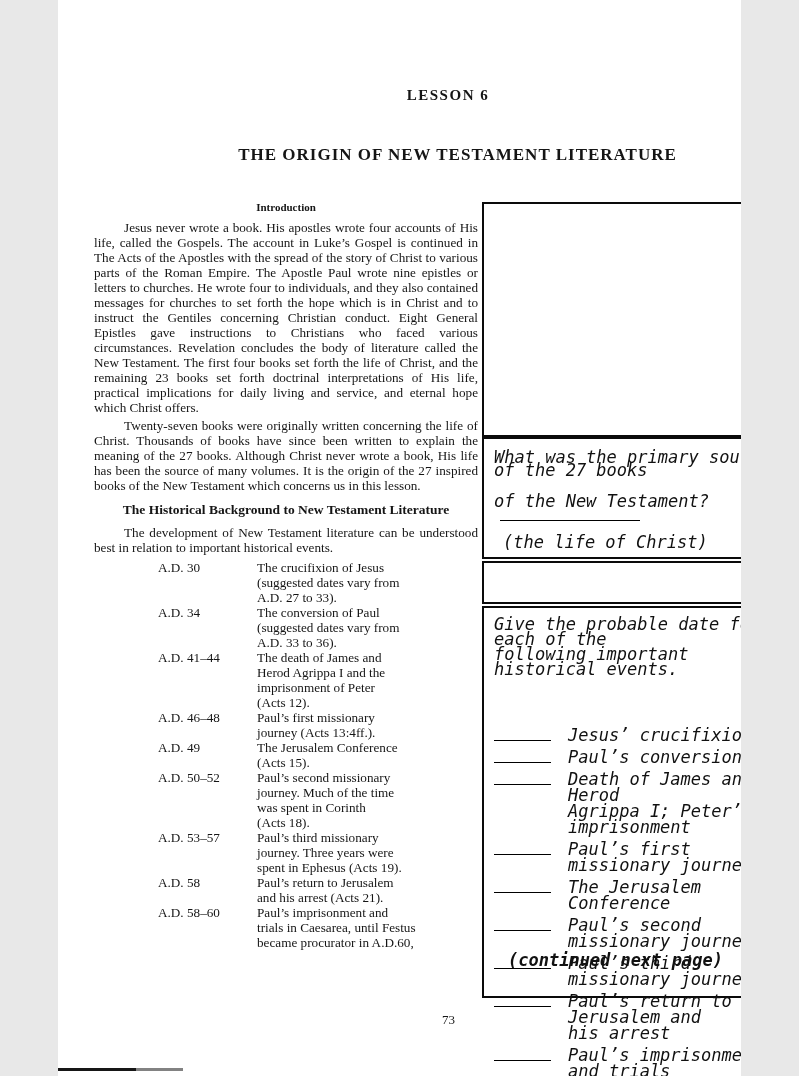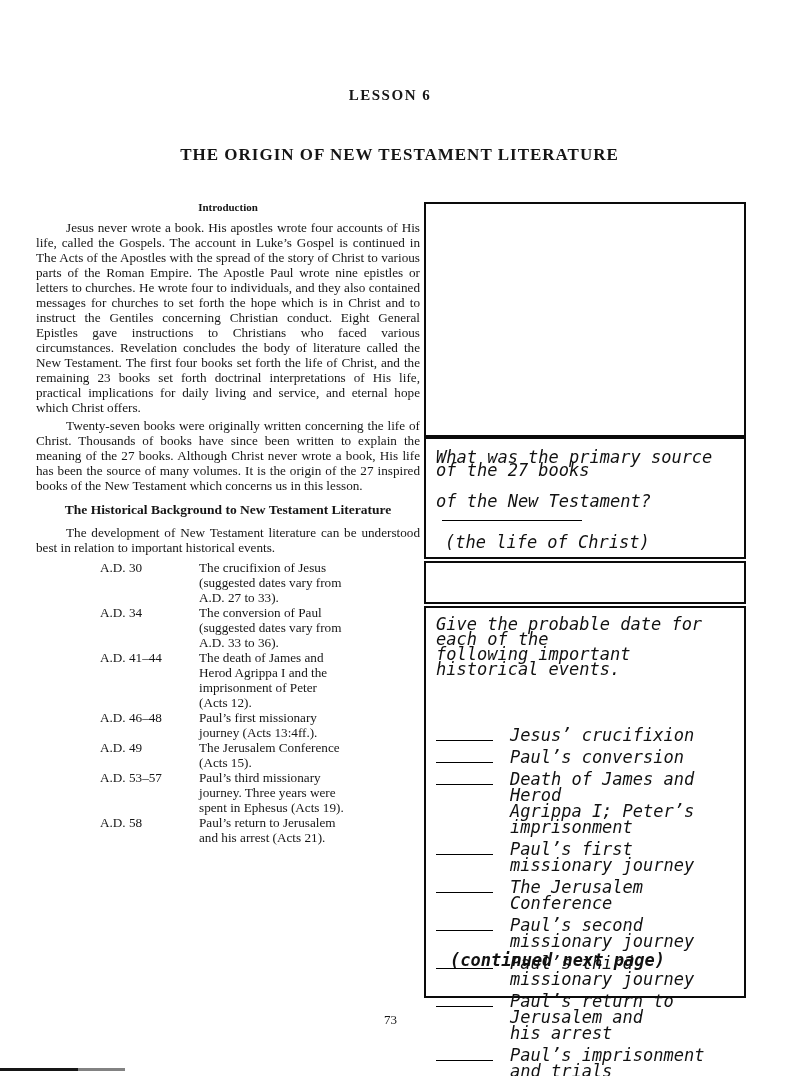--- a/index.html
+++ b/index.html
@@ -1,18 +1,18 @@
 <!DOCTYPE html>
 <html><head>
 <meta charset="utf-8">
 <style>
   html,body { margin:0; padding:0; background:#e8e8e8; }
   .page {
     position:relative;
-    width:799px; height:1076px;
+    width:683px; height:1076px;
     background:#ffffff;
     color:#151515;
     font-family:"Liberation Serif", serif;
     overflow:hidden;
     margin:0 auto;
   }
   .lesson-label {
     position:absolute; top:87px; left:0; width:780px;
     text-align:center; font-weight:bold; font-size:15px; letter-spacing:1.5px;
   }
@@ -113,29 +113,42 @@
         <div class="tl-date">A.D. 46–48</div>
         <div class="tl-desc">Paul’s first missionary
 journey (Acts 13:4ff.).</div>
       </div>
       <div class="tl-row">
         <div class="tl-date">A.D. 49</div>
         <div class="tl-desc">The Jerusalem Conference
 (Acts 15).</div>
       </div>
       <div class="tl-row">
+        <div class="tl-date">A.D. 50–52</div>
+        <div class="tl-desc">Paul’s second missionary
+journey.  Much of the time
+was spent in Corinth
+(Acts 18).</div>
+      </div>
+      <div class="tl-row">
         <div class="tl-date">A.D. 53–57</div>
         <div class="tl-desc">Paul’s third missionary
 journey.  Three years were
 spent in Ephesus (Acts 19).</div>
       </div>
       <div class="tl-row">
         <div class="tl-date">A.D. 58</div>
         <div class="tl-desc">Paul’s return to Jerusalem
 and his arrest (Acts 21).</div>
+      </div>
+      <div class="tl-row">
+        <div class="tl-date">A.D. 58–60</div>
+        <div class="tl-desc">Paul’s imprisonment and
+trials in Caesarea, until Festus
+became procurator in A.D.60,</div>
       </div>
     </div>
   </div>
 
   <div class="rbox box-top"></div>
 
   <div class="rbox box-q">
     <div class="q-content tw">
       <div class="q-line">What was the primary source of the 27 books</div>
       <div class="q-line"><span>of the New Testament?</span><span class="answer-line"></span></div>

